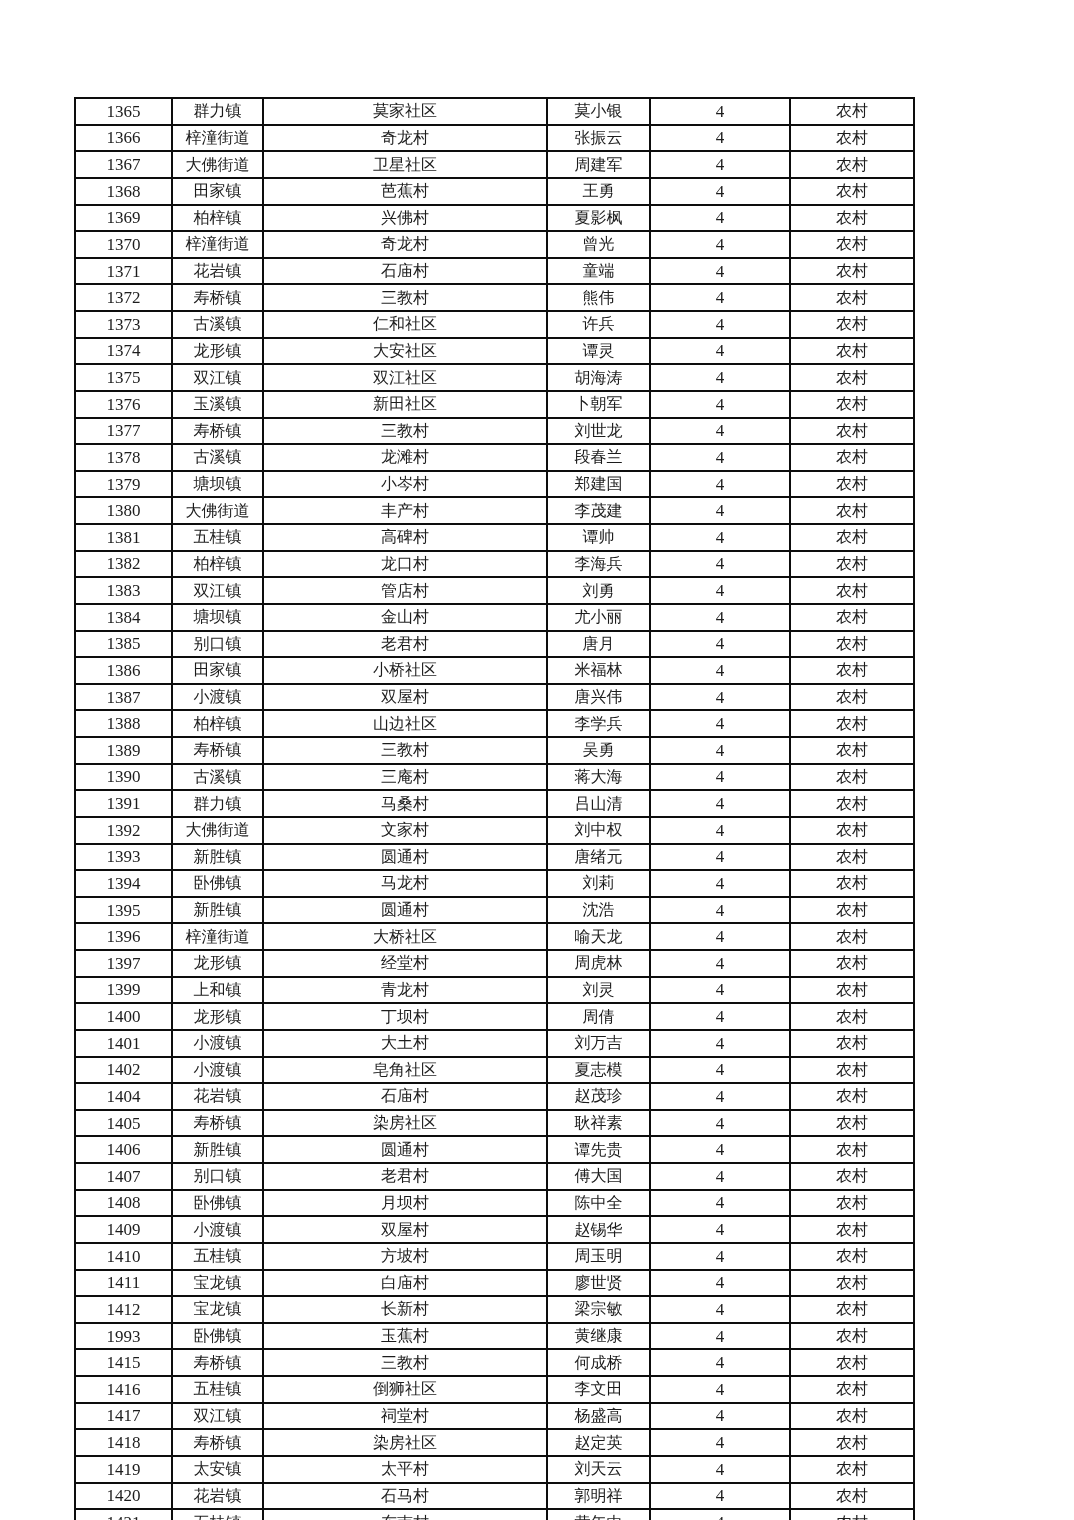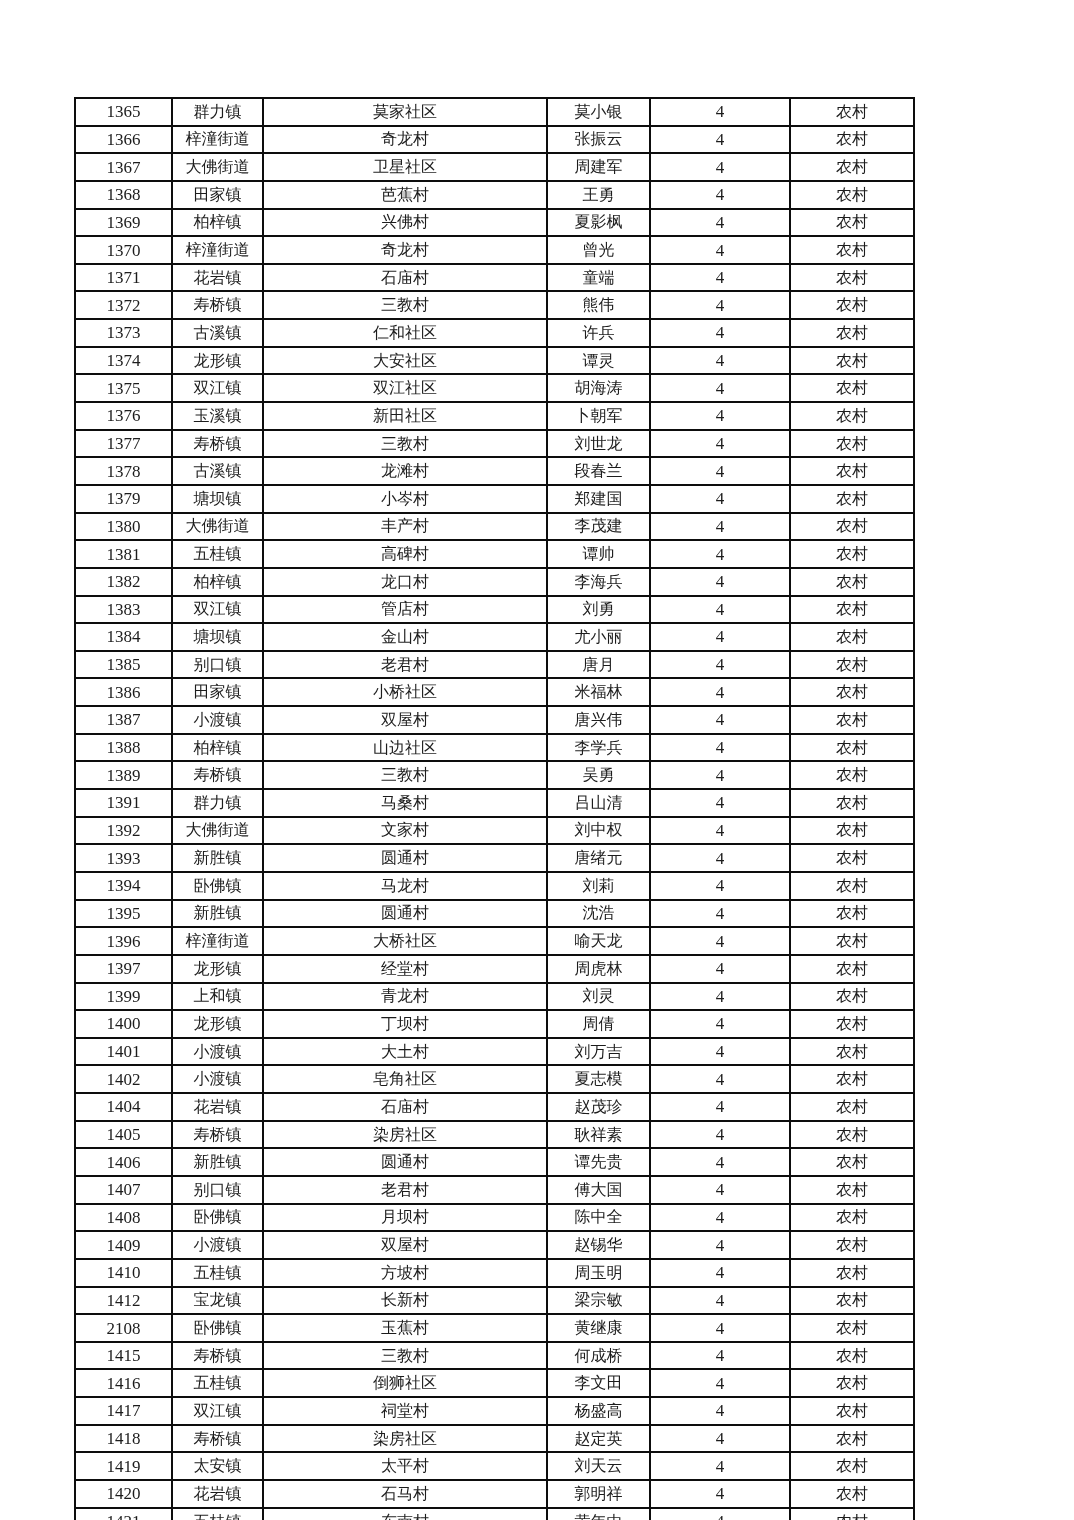--- a/index.html
+++ b/index.html
@@ -282,20 +282,28 @@
 
         <tr>
           <td class="num">1389</td>
           <td>寿桥镇</td>
           <td>三教村</td>
           <td>吴勇</td>
           <td class="num">4</td>
           <td>农村</td>
         </tr>
 
+        <tr>
+          <td class="num">1390</td>
+          <td>古溪镇</td>
+          <td>三庵村</td>
+          <td>蒋大海</td>
+          <td class="num">4</td>
+          <td>农村</td>
+        </tr>
 
         <tr>
           <td class="num">1391</td>
           <td>群力镇</td>
           <td>马桑村</td>
           <td>吕山清</td>
           <td class="num">4</td>
           <td>农村</td>
         </tr>
 
@@ -447,33 +455,41 @@
 
         <tr>
           <td class="num">1410</td>
           <td>五桂镇</td>
           <td>方坡村</td>
           <td>周玉明</td>
           <td class="num">4</td>
           <td>农村</td>
         </tr>
 
+        <tr>
+          <td class="num">1411</td>
+          <td>宝龙镇</td>
+          <td>白庙村</td>
+          <td>廖世贤</td>
+          <td class="num">4</td>
+          <td>农村</td>
+        </tr>
 
         <tr>
           <td class="num">1412</td>
           <td>宝龙镇</td>
           <td>长新村</td>
           <td>梁宗敏</td>
           <td class="num">4</td>
           <td>农村</td>
         </tr>
 
 
         <tr>
-          <td class="num">2108</td>
+          <td class="num">1993</td>
           <td>卧佛镇</td>
           <td>玉蕉村</td>
           <td>黄继康</td>
           <td class="num">4</td>
           <td>农村</td>
         </tr>
 
         <tr>
           <td class="num">1415</td>
           <td>寿桥镇</td>

